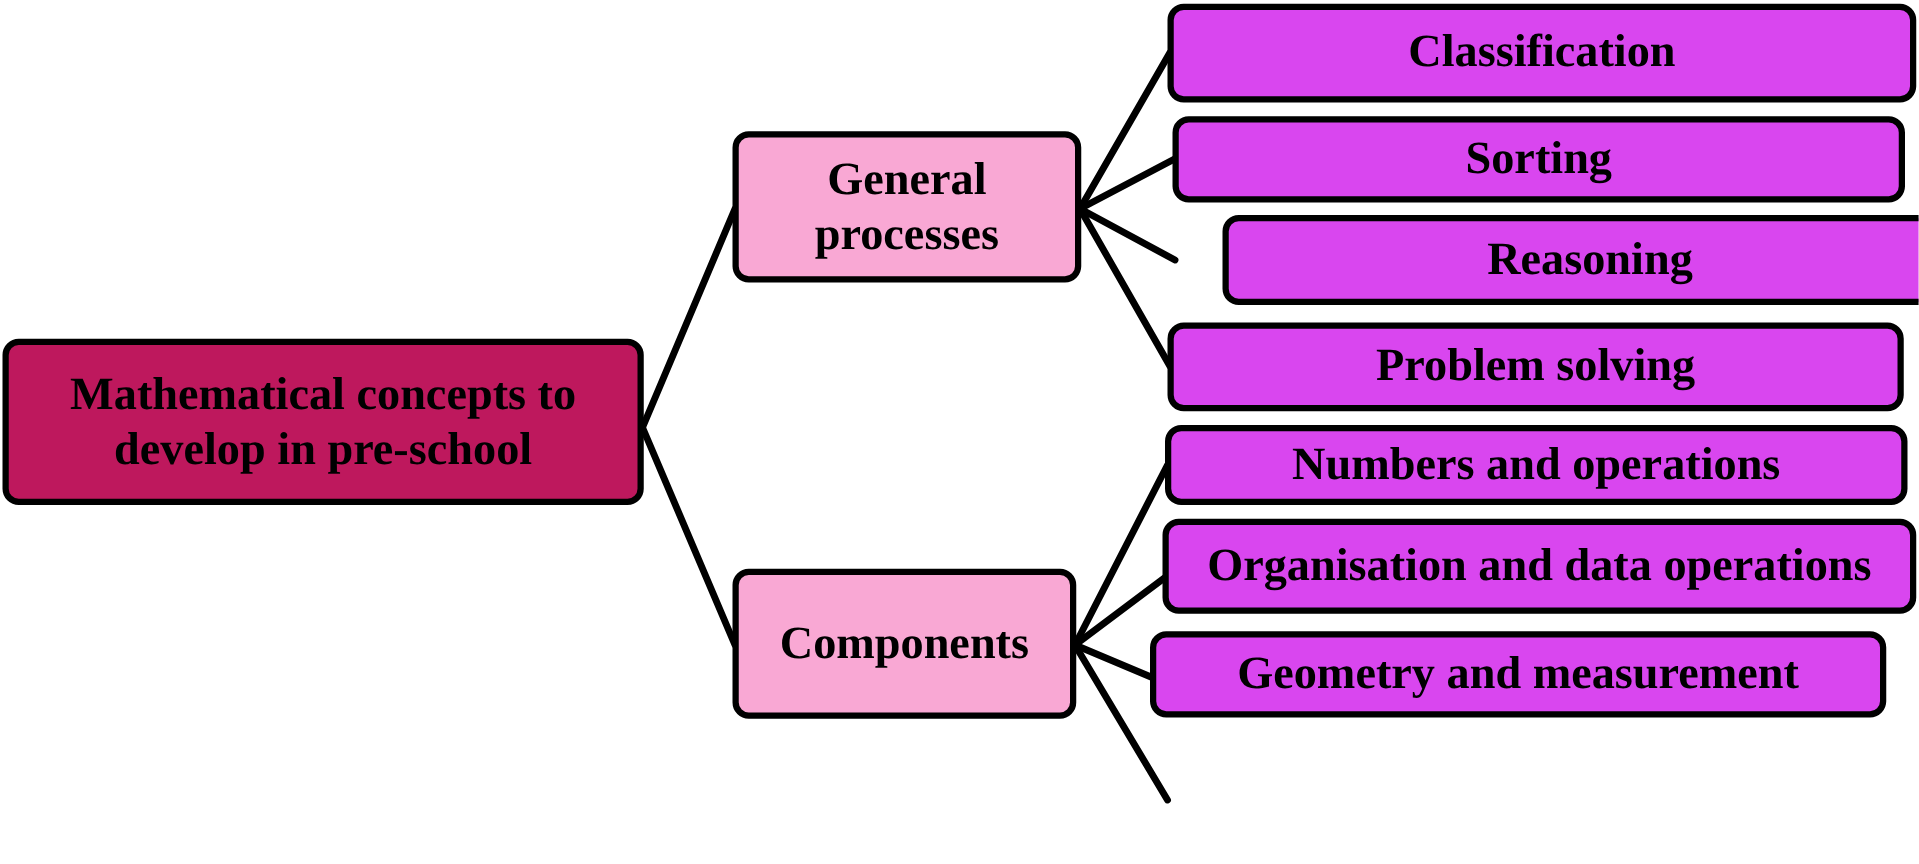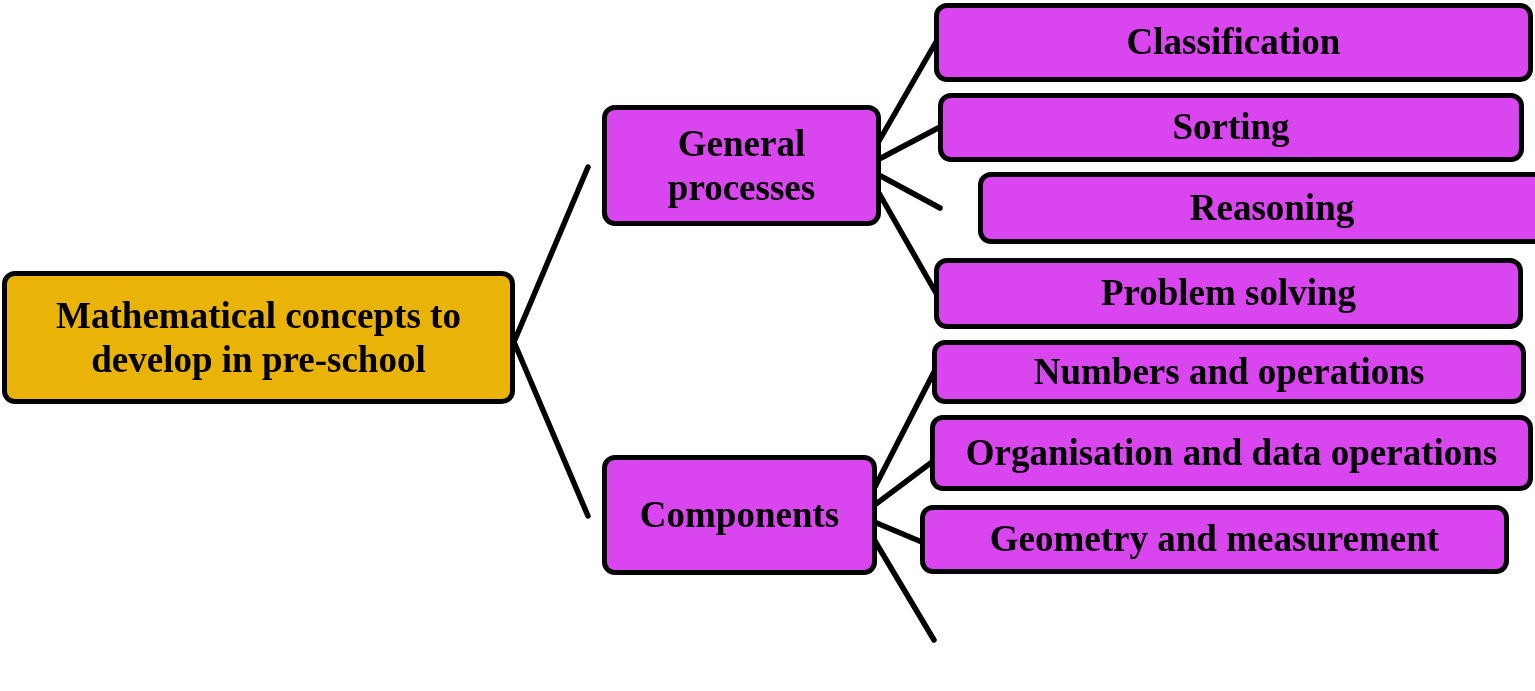--- a/index.html
+++ b/index.html
@@ -33,34 +33,33 @@
     border-radius: 13px;
     background: #ffffff;
     display: flex;
     align-items: center;
     justify-content: center;
     text-align: center;
     color: #000000;
     z-index: 2;
   }
   .node-root {
-    background: #eab308;
+    background: #be185d;
     font-weight: bold;
     font-size: 37px;
     line-height: 1.17;
     letter-spacing: 0px;
     padding: 0 14px;
   }
   .node-branch {
-    background: #d946ef;
+    background: #f9a8d4;
     font-weight: bold;
     font-size: 37px;
     line-height: 1.17;
     padding: 0 10px;
-    margin-left: 16px;
   }
   .node-leaf {
     background: #d946ef;
     font-weight: bold;
     font-size: 37px;
     line-height: 1.1;
     padding: 0 8px;
     white-space: nowrap;
   }
   .node-label {

